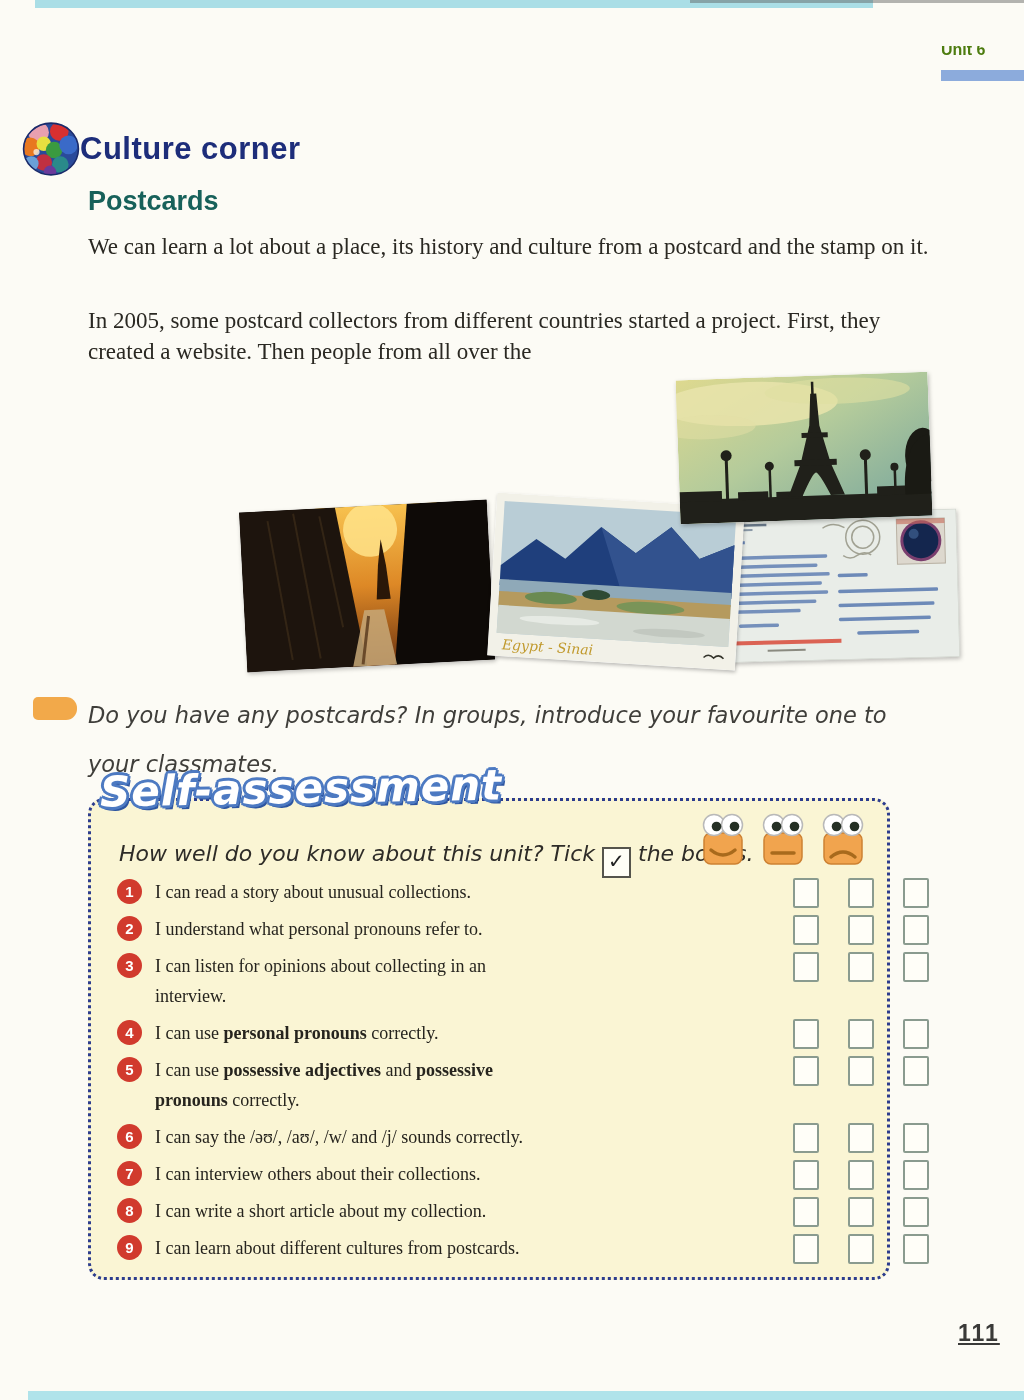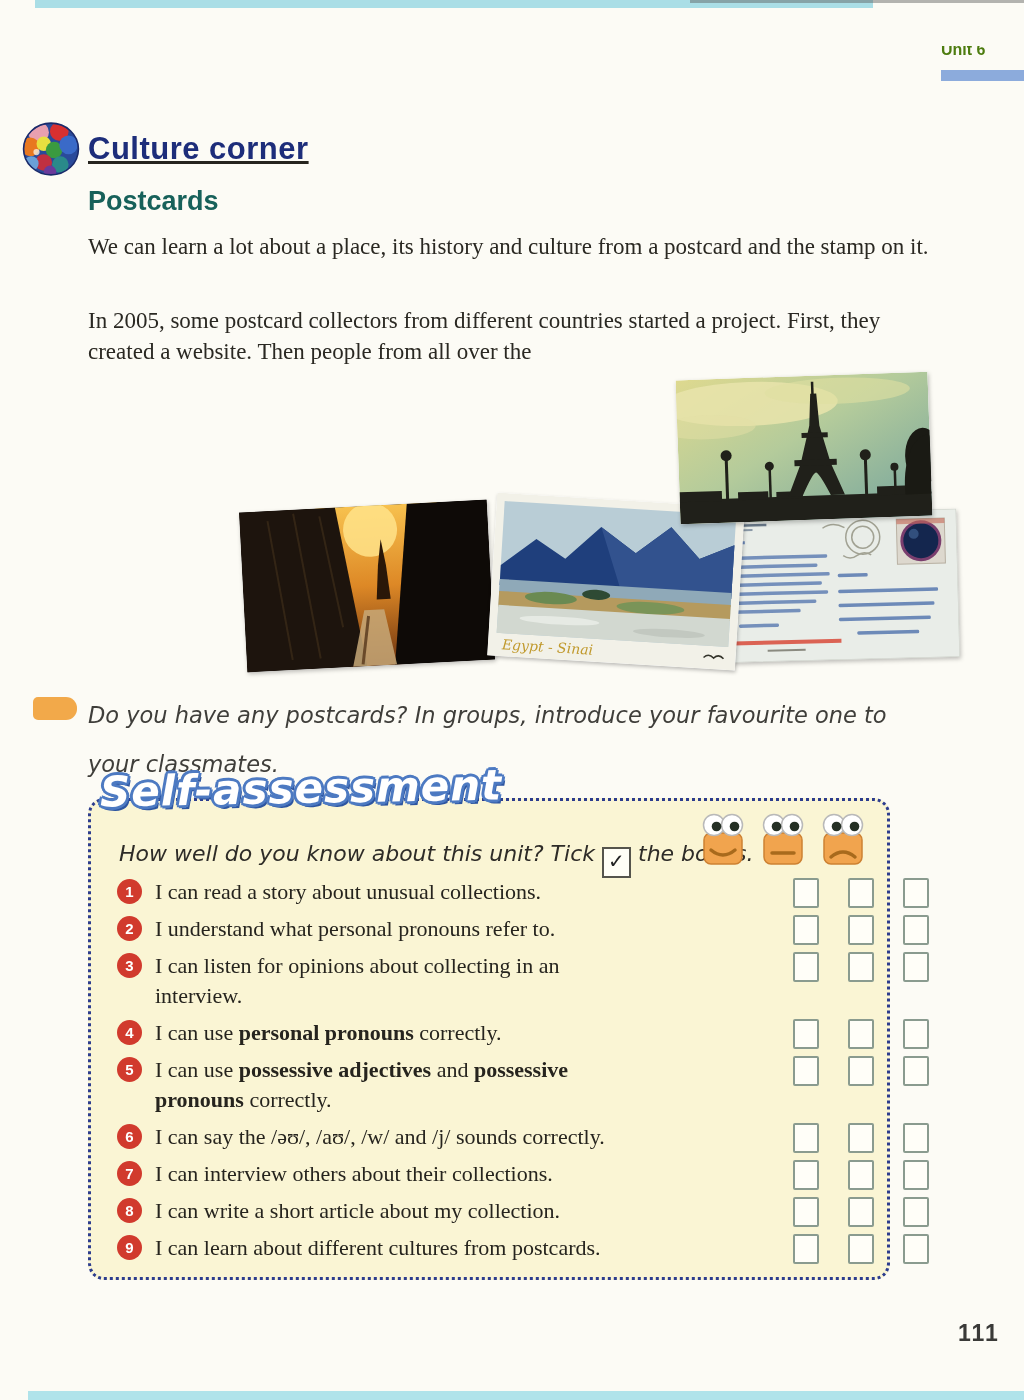--- a/index.html
+++ b/index.html
@@ -14,21 +14,21 @@
   .scan-top-dark{position:absolute;top:0;left:690px;width:334px;height:3px;background:#5a5a5a;opacity:.45;}
   .scan-bottom{position:absolute;top:1391px;left:28px;width:996px;height:9px;background:#97dbe6;opacity:.75;}
 
   
   .unit-label{position:absolute;top:46px;left:941px;width:62px;height:17px;overflow:hidden;
     font-family:"Liberation Sans",sans-serif;font-weight:bold;font-size:16px;color:#4d7c0f;}
   .unit-label span{display:block;margin-top:-9px;line-height:26px;}
   .unit-bar{position:absolute;top:70px;left:941px;width:83px;height:11px;background:#8cabdc;}
 
   
-  .culture-header{position:absolute;top:120px;left:22px;display:flex;align-items:center;gap:8px;text-decoration:underline;}
+  .culture-header{position:absolute;top:120px;left:22px;display:flex;align-items:center;gap:0;}
   .culture-icon{width:58px;height:58px;display:block;}
   .culture-title{margin:0;font-family:"Liberation Sans",sans-serif;font-weight:bold;
     font-size:31px;letter-spacing:.5px;color:#1d2d7a;}
 
   .article-heading{position:absolute;top:186px;left:88px;margin:0;
     font-family:"Liberation Sans",sans-serif;font-weight:bold;font-size:27px;color:#17615a;text-align:right;}
 
   .para{position:absolute;margin:0;font-size:23px;line-height:31px;color:#2a2822;}
   .p1{top:231px;left:88px;width:850px;}
   .p2w{top:305px;left:88px;width:812px;}
@@ -64,28 +64,28 @@
     background:#fffef6;margin:0 7px;vertical-align:-7px;text-align:center;
     font-style:normal;font-weight:bold;font-size:20px;line-height:25px;color:#222;}
   .sa-faces{position:absolute;right:20px;top:12px;display:flex;gap:12px;}
   .sa-faces svg{display:block;}
 
   .sa-items{position:absolute;left:26px;top:76px;right:20px;}
   .sa-item{position:relative;margin-bottom:7px;min-height:30px;}
   .sa-badge{position:absolute;left:0;top:2px;width:25px;height:25px;border-radius:50%;
     background:#d13a2d;color:#fff;text-align:center;
     font-family:"Liberation Sans",sans-serif;font-weight:bold;font-size:15px;line-height:25px;}
-  .sa-text{margin-left:38px;font-size:22px;line-height:30px;color:#26241e;}
+  .sa-text{margin-left:38px;font-size:18px;line-height:30px;color:#26241e;}
   .sa-line{white-space:nowrap;}
   .sa-boxes{position:absolute;left:676px;top:1px;display:flex;gap:29px;}
   .sa-checkbox{width:22px;height:26px;background:#fffef8;border:2px solid #8a9b8f;border-radius:2px;}
 
   .page-number{position:absolute;left:958px;top:1320px;
     font-family:"Liberation Sans",sans-serif;font-weight:bold;font-size:23px;
-    letter-spacing:2px;color:#3a3a38;}
+    letter-spacing:2px;color:#3a3a38;text-decoration:underline;}
 </style>
 </head>
 <body>
 
 <div class="page">
 
   <div class="scan-top"></div>
   <div class="scan-top-dark"></div>
   <div class="scan-bottom"></div>
 

